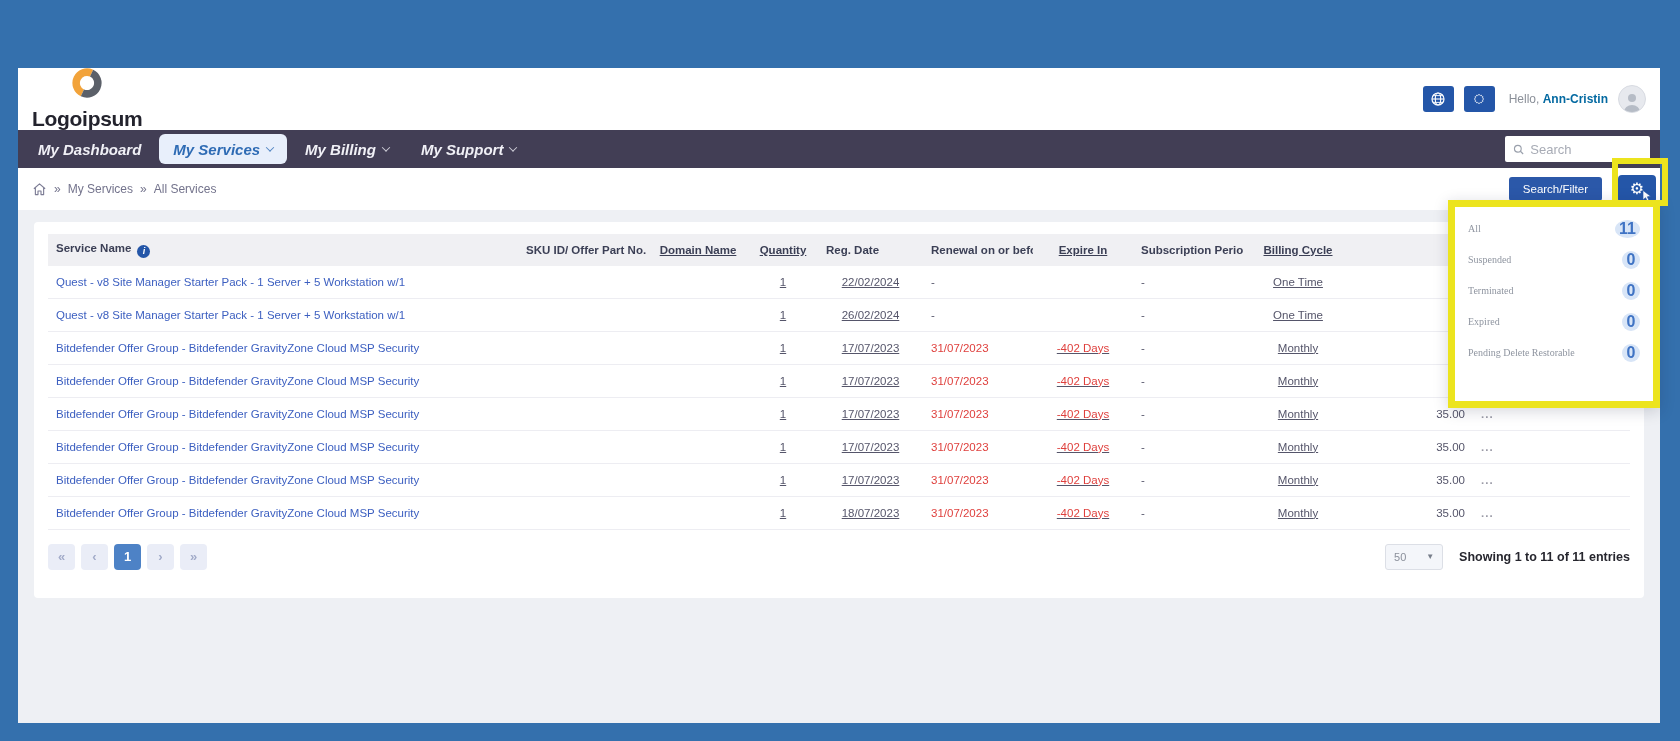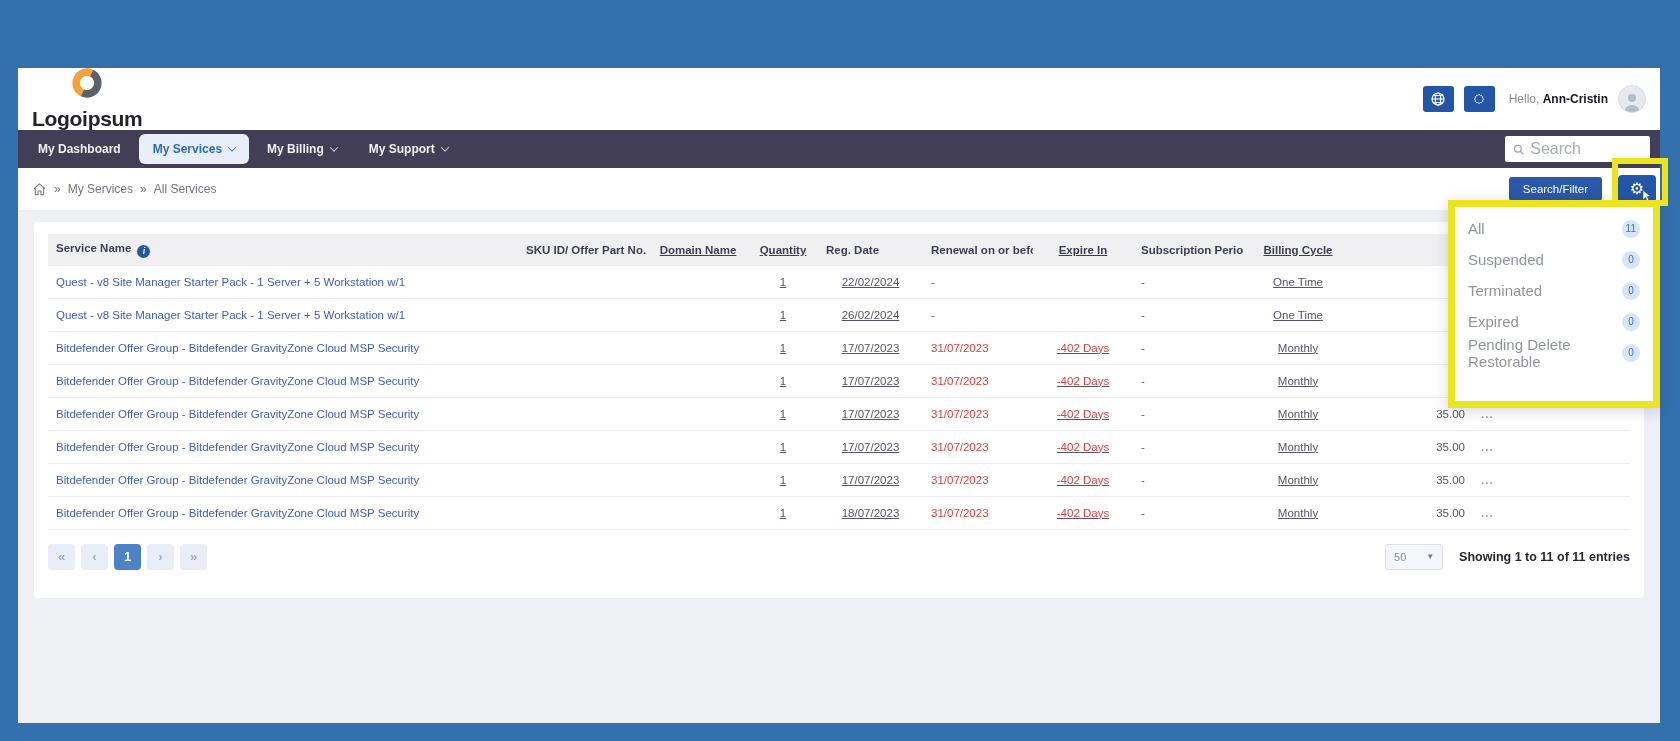--- a/index.html
+++ b/index.html
@@ -20,45 +20,45 @@
   }
   .logo { display:flex; align-items:center; gap:9px;flex-direction:column; }
   .logo-mark { width:30px; height:30px; }
   .brand-name { font-size:21px; font-weight:bold; color:#23232d; letter-spacing:-0.3px; }
   .header-right { margin-left:auto; display:flex; align-items:center; gap:10px; }
   .icon-btn {
     width:31px; height:26px; border-radius:3px; background:#2456a8;
     display:flex; align-items:center; justify-content:center; cursor:pointer;
   }
   .greeting { font-size:12px; color:#8a8f98; margin-left:4px; }
-  .greeting b { color:#0f172a; }
+  .greeting b { color:#0369a1; }
   .avatar {
     width:28px; height:28px; border-radius:50%; background:#e7e9ee;
     display:flex; align-items:flex-end; justify-content:center; overflow:hidden;
     border:1px solid #d8dbe2;
   }
   
   .app-nav {
     height:38px; background:#423e55; display:flex; align-items:center; padding:0 6px;
   }
   .nav-item {
     height:30px; display:flex; align-items:center; gap:7px; padding:0 14px;
-    color:#f0f0f6; font-size:12px; font-weight:bold; border-radius:6px; cursor:pointer;
+    color:#f0f0f6; font-size:15px; font-weight:bold; border-radius:6px; cursor:pointer;font-style:italic;
   }
   .nav-item.active { background:#e8effb; color:#2e6bb4; }
   .caret {
     width:6px; height:6px; border-right:1.6px solid currentColor; border-bottom:1.6px solid currentColor;
     transform:rotate(45deg) translate(-1px,-1px); opacity:.8; display:inline-block;
   }
   .nav-search {
     margin-left:auto; margin-right:4px; width:145px; height:26px; background:#fff; border-radius:2px;
     display:flex; align-items:center; gap:6px; padding:0 8px;
   }
   .nav-search input {
-    border:none; outline:none; width:100%; font-size:16px; color:#701a75; background:transparent;
+    border:none; outline:none; width:100%; font-size:13px; color:#701a75; background:transparent;
     font-family:"Liberation Sans", sans-serif;
   }
   .nav-search input::placeholder { color:#a7abb5; }
   
   .crumb-bar {
     height:42px; background:#fff; display:flex; align-items:center; padding:0 4px 0 14px;
   }
   .crumbs { display:flex; align-items:center; gap:7px; font-size:12px; color:#73738c; }
   .bc-sep { color:#73738c; font-size:12px; }
   .bc-item { cursor:pointer; }
@@ -122,24 +122,24 @@
     border:6px solid #ece41e; z-index:31; pointer-events:none;
   }
   .filter-dropdown {
     position:absolute; left:1448px; top:200px; width:212px; height:208px;
     border:7px solid #ece41e; background:#fff; z-index:30;
     box-shadow:0 3px 14px rgba(20,30,60,.18); padding:6px 0;
   }
   .menu-item {
     height:31px; display:flex; align-items:center; padding:0 13px; cursor:pointer;
   }
-  .menu-label { font-size:15px; color:#8f95a0; }
+  .menu-label { font-size:10px; color:#8f95a0;font-family:Liberation Serif, serif; }
   .menu-badge {
     margin-left:auto; min-width:18px; height:18px; border-radius:50%;
-    background:#d8e5f7; color:#3f73c4; font-size:10px; font-weight:normal;
+    background:#d8e5f7; color:#3f73c4; font-size:16px; font-weight:bold;
     display:flex; align-items:center; justify-content:center; padding:0 4px;
   }
 </style>
 </head>
 <body>
 
 <div class="app-window">
 
   <div class="app-header">
     <div class="logo">

